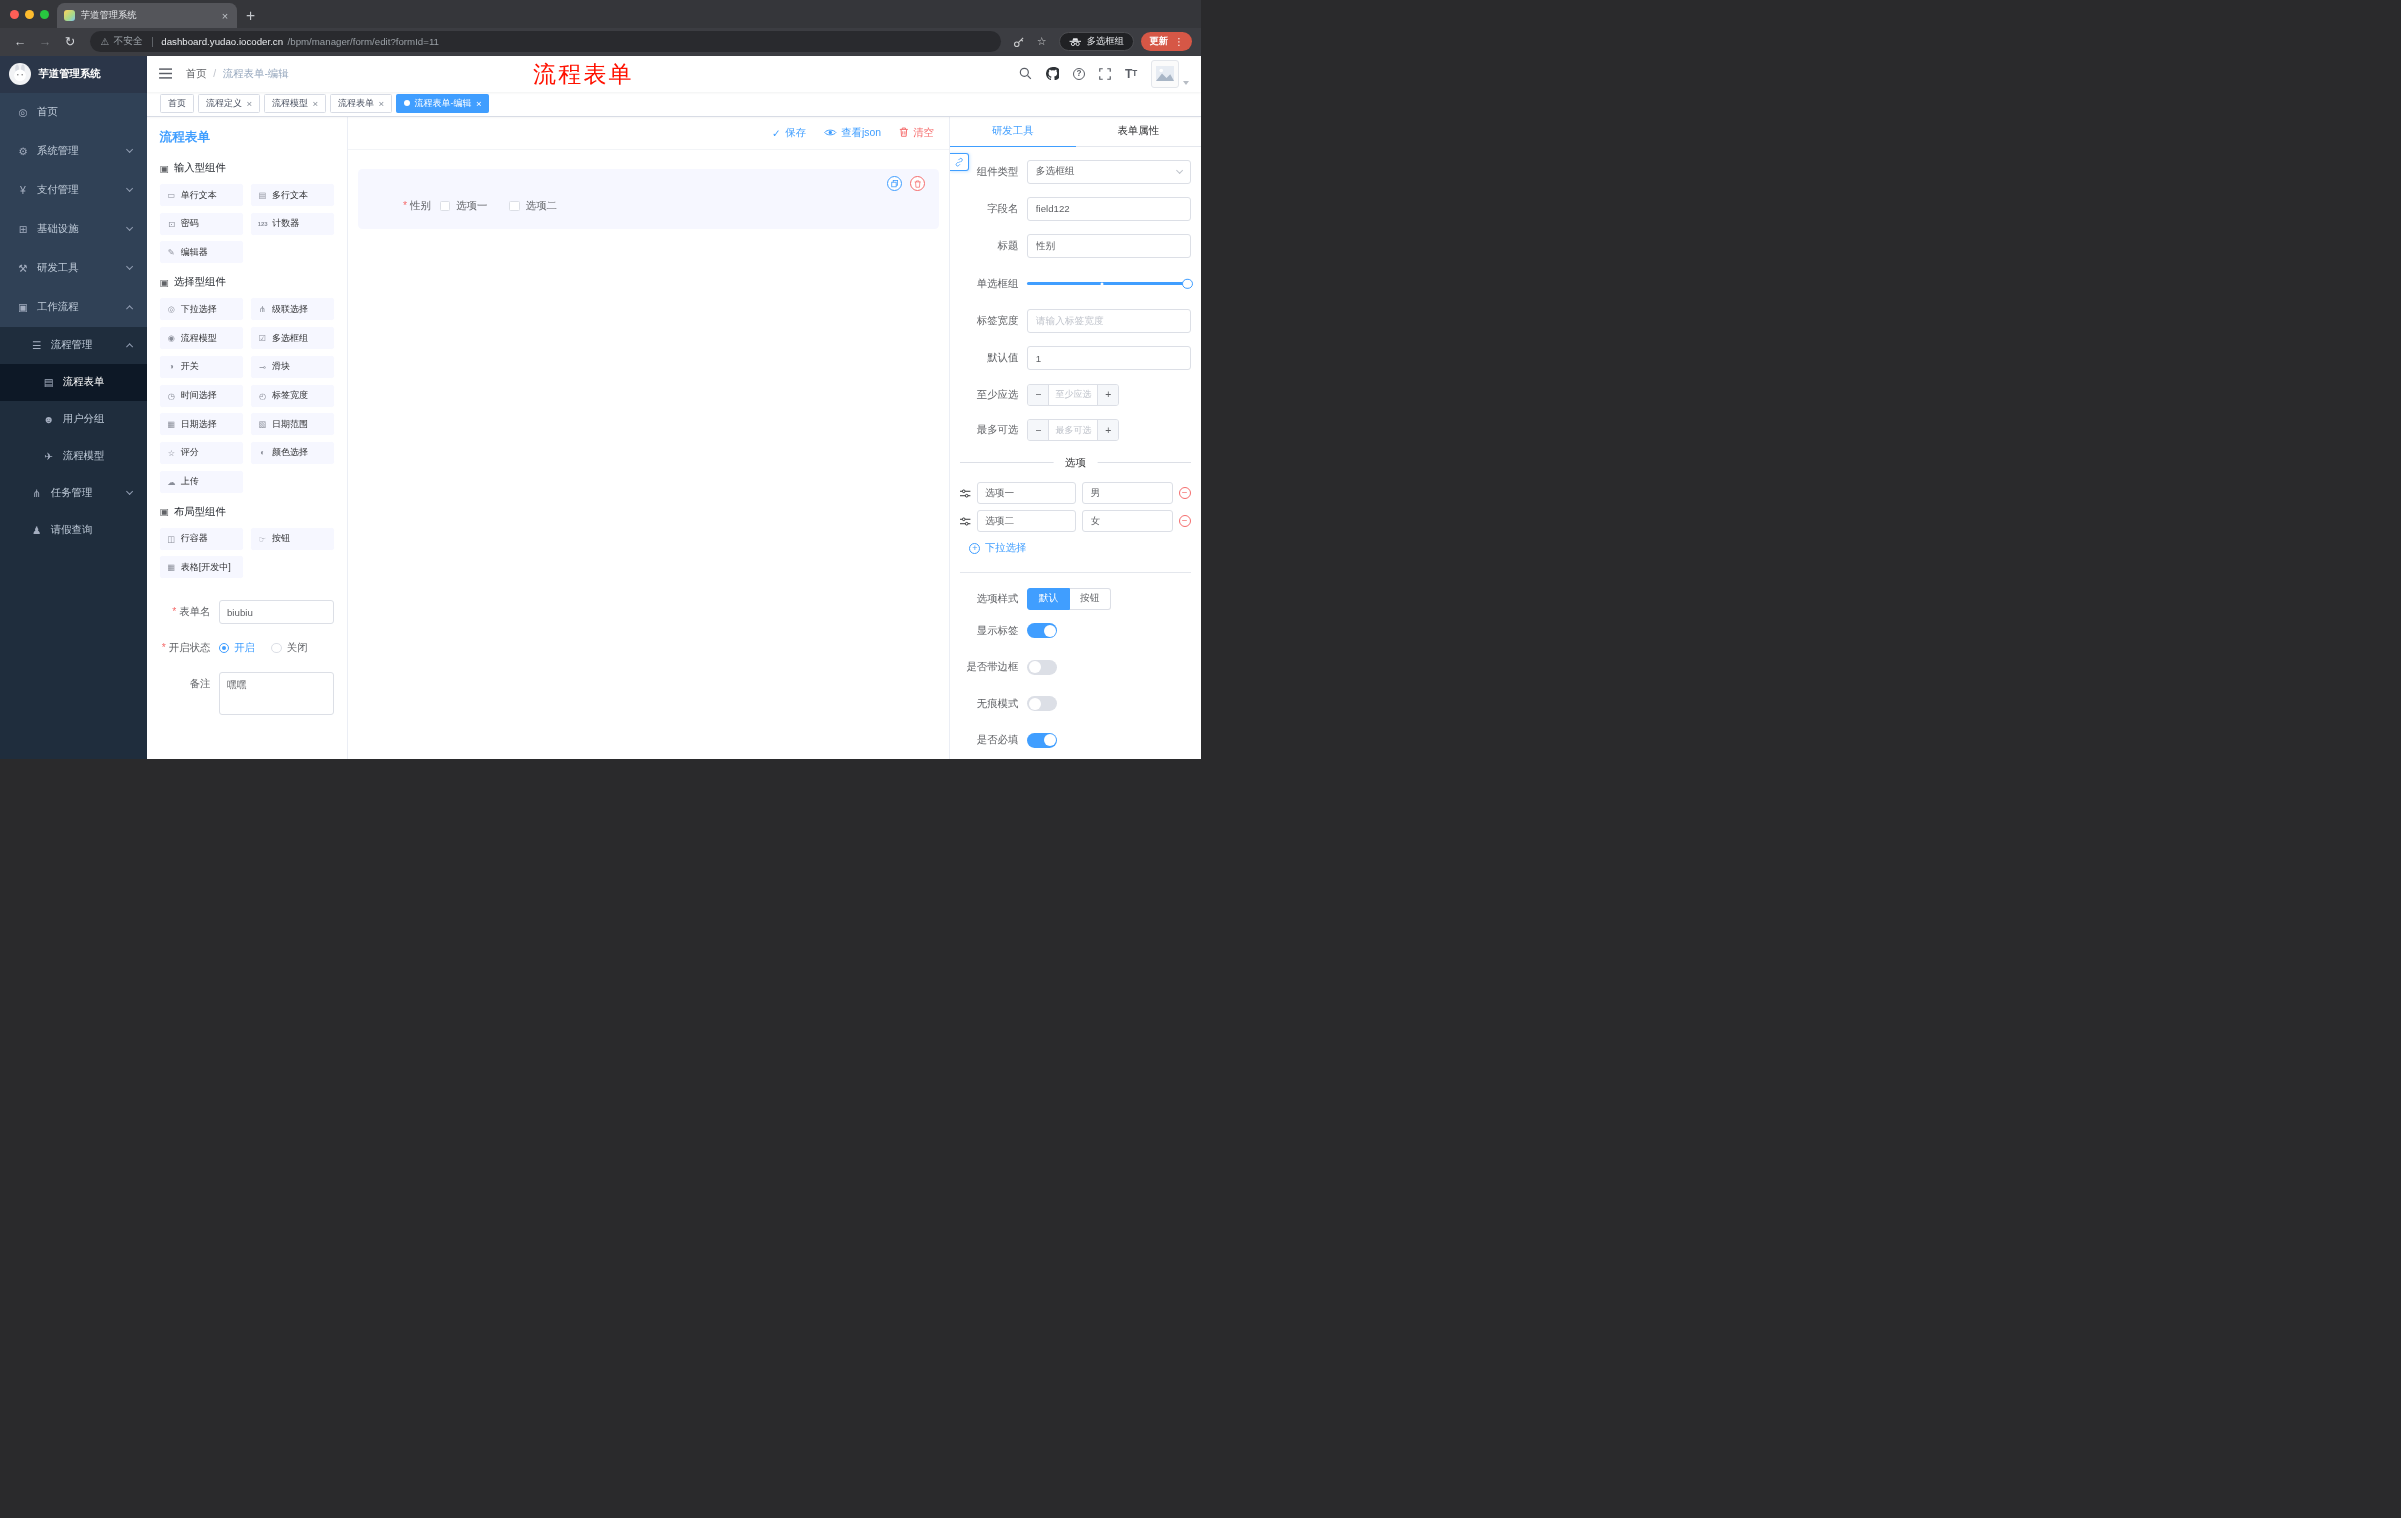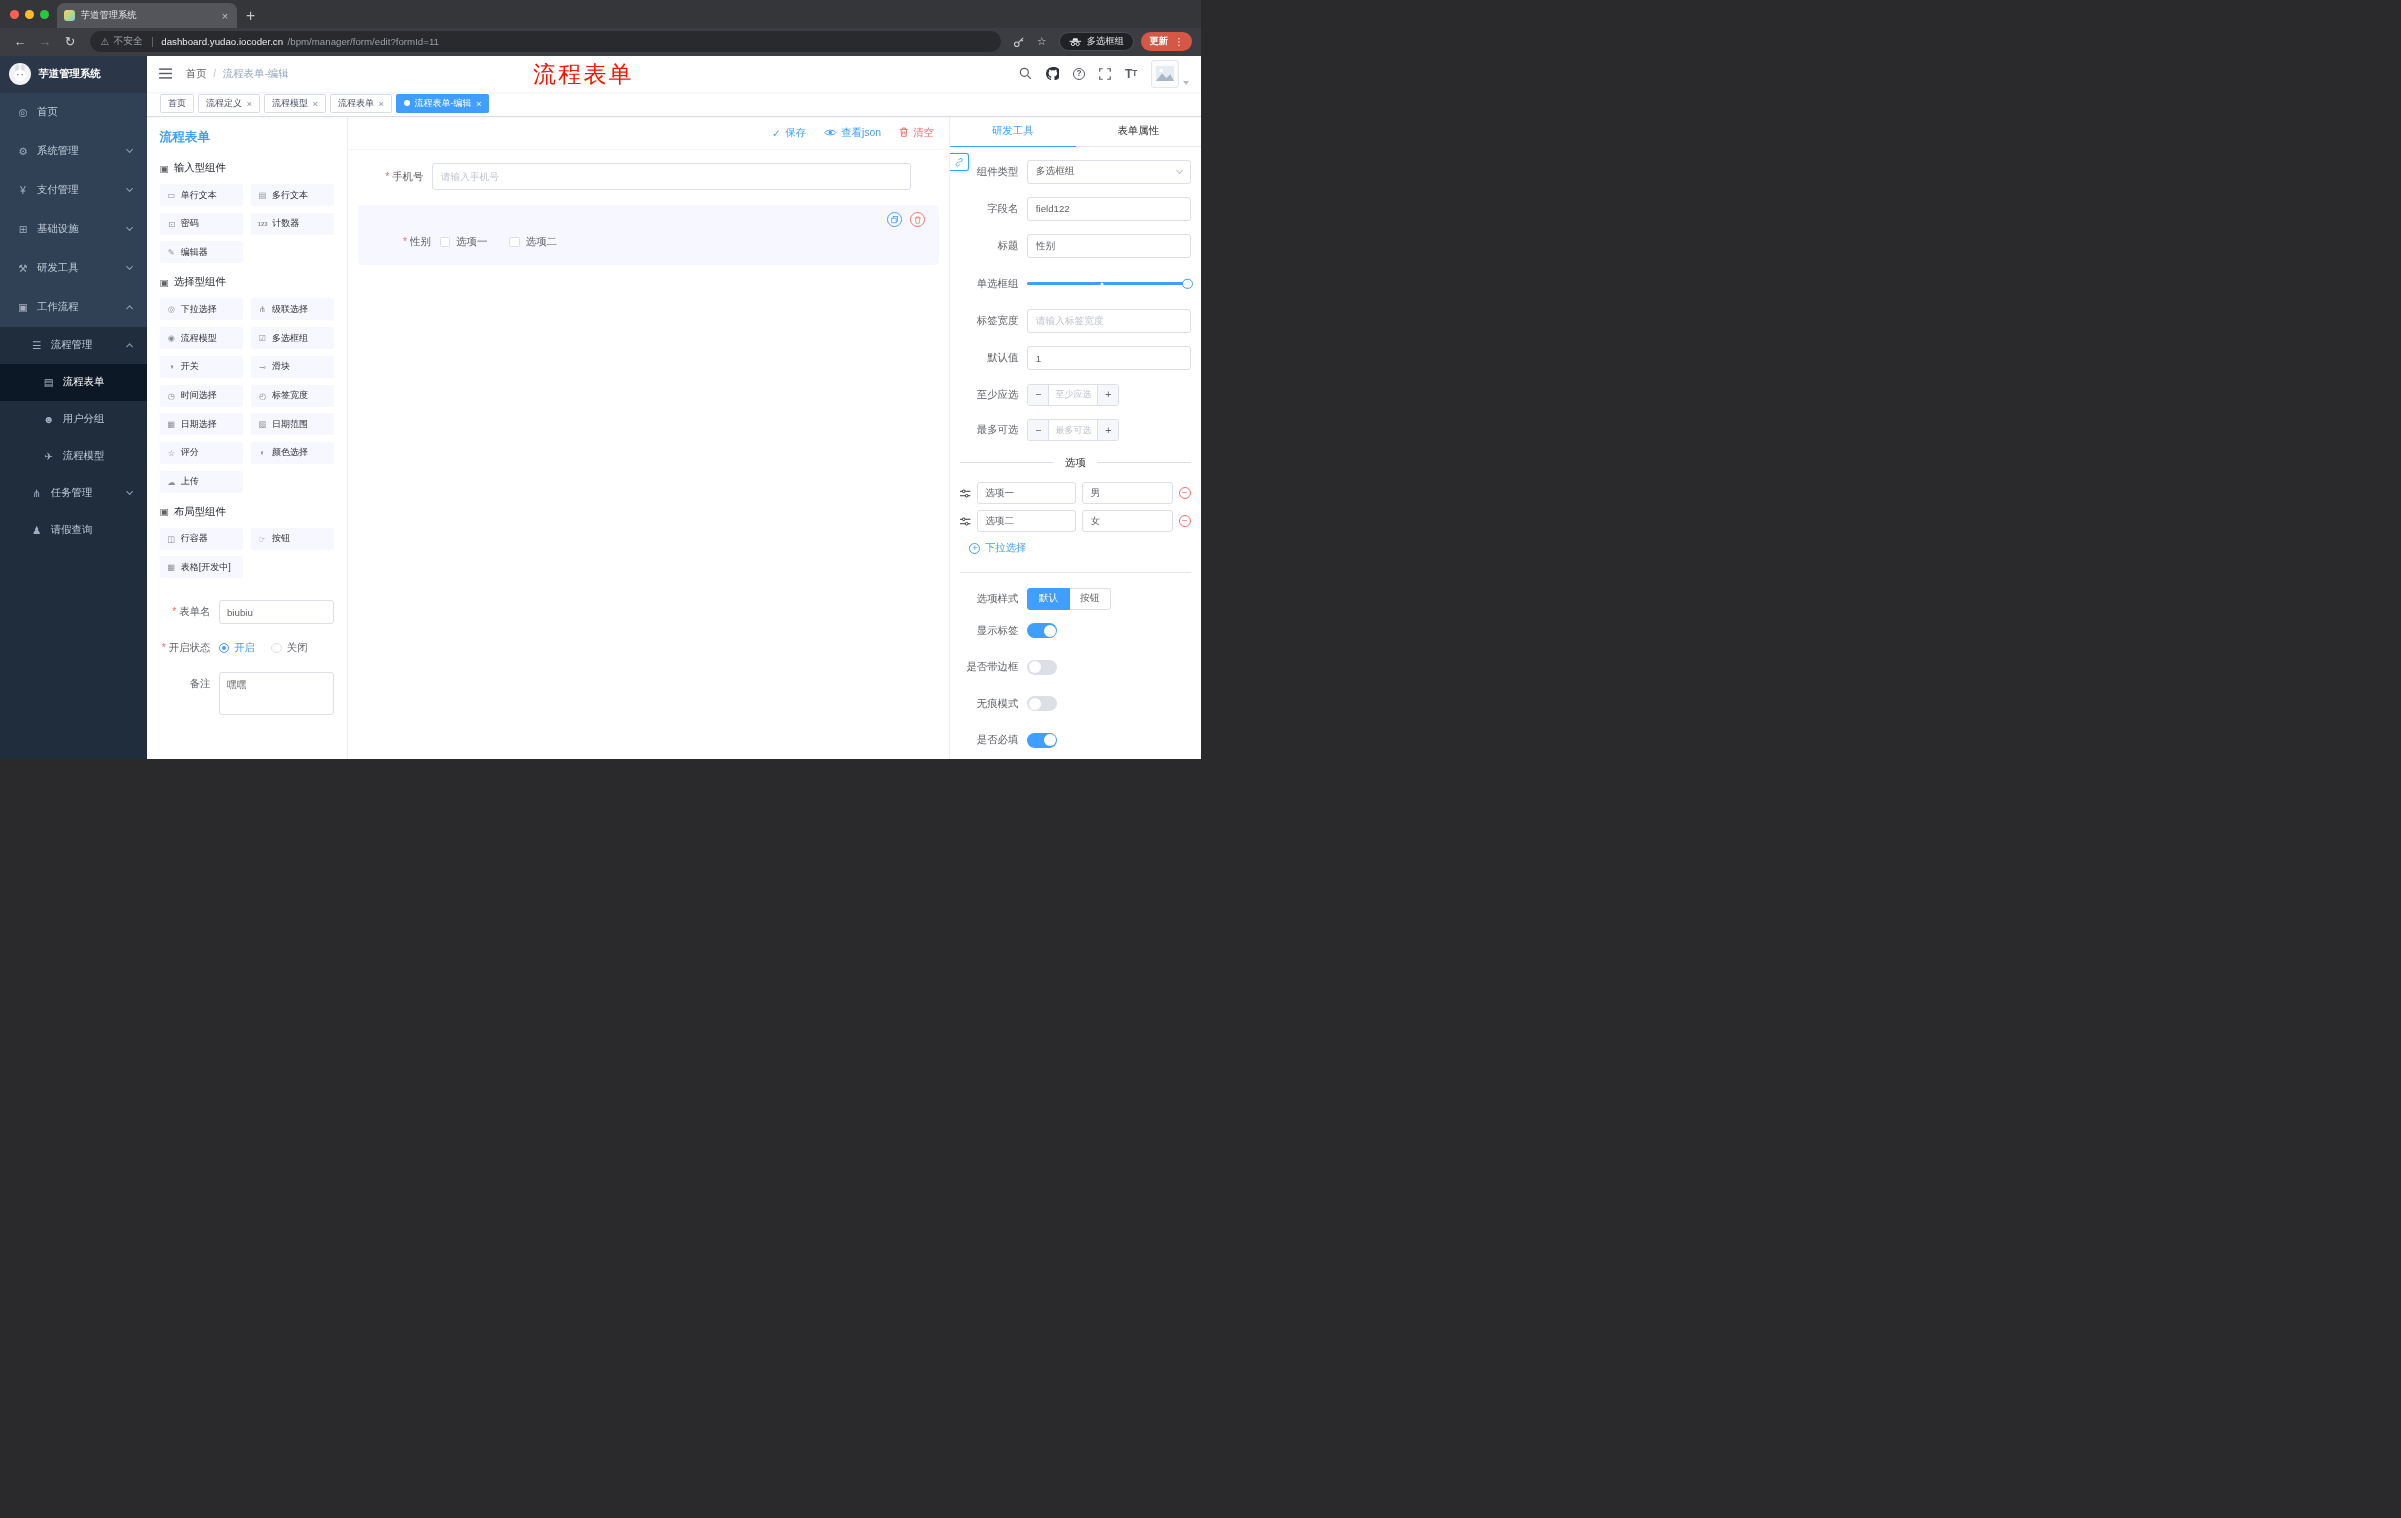--- a/index.html
+++ b/index.html
@@ -516,24 +516,20 @@
             </span>
             <span class="act red">
               <svg width="9.7" height="10.4" viewBox="0 0 12 13" fill="none" stroke="#f56c6c" stroke-width="1.2">
                   <path d="M1 3h10M4 3V1.3h4V3M2.5 3l.6 8.6h5.8L9.5 3M4.7 5.3v4.2M7.3 5.3v4.2"></path>
                 </svg>
               <span>清空</span>
             </span>
           </div>
 
           <div class="canvas-body">
-            <div class="form-row">
-              <span class="fi-label req">手机号</span>
-              <input class="ipt phone-input" placeholder="请输入手机号" style="">
-            </div>
 
             <div class="widget">
               <div class="widget-tools">
                 <span class="tool-circle copy">
                   <svg width="7.4" height="7.4" viewBox="0 0 10 10" fill="none" stroke="#409eff" stroke-width="1.1">
                       <rect x="3" y="0.8" width="6" height="6.2"></rect>
                       <rect x="1" y="3" width="6" height="6.2" fill="#fff"></rect>
                     </svg>
                 </span>
                 <span class="tool-circle del">

